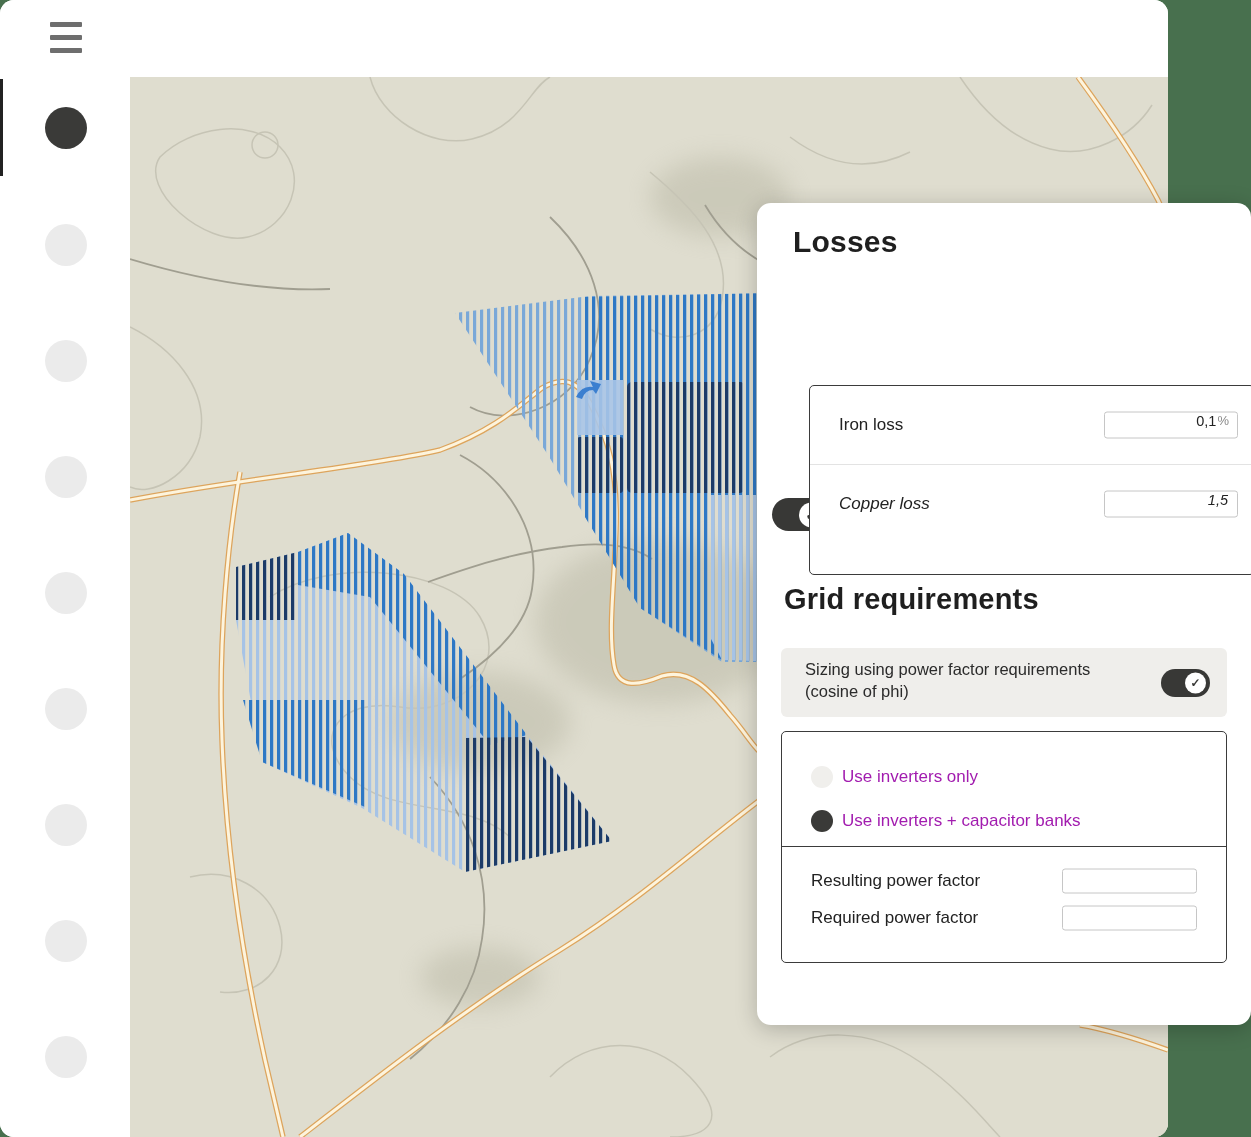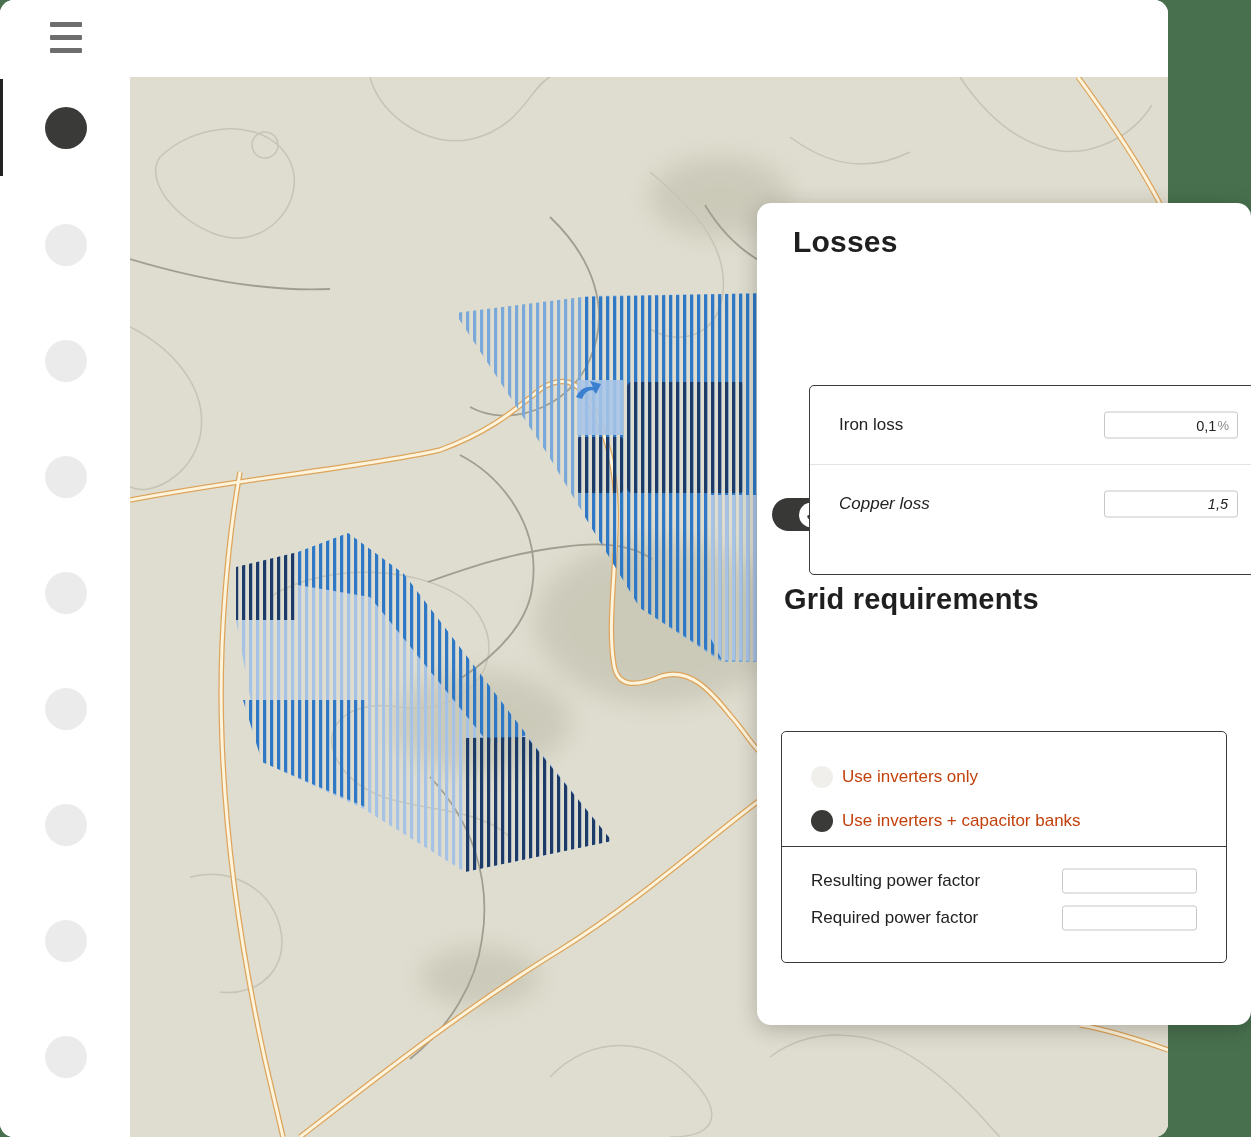--- a/index.html
+++ b/index.html
@@ -55,42 +55,42 @@
 
   .frame-box { position:absolute; left:24px; width:446px; border:1.5px solid #3b3b3b; border-radius:5px; background:#fff; }
   .losses-box { top:182px; height:190px;margin-left:28px; }
   .loss-row { position:relative; height:78px; display:flex; align-items:center; }
   .loss-row + .loss-row { border-top:1px solid #e3e3e3;font-style:italic; }
   .loss-row .lbl { padding-left:29px; font-size:17px; color:#222; }
   .field {
     position:absolute; right:16px; top:50%; transform:translateY(-50%);
     width:134px; height:27px; background:#fff;
     border:1px solid #c6c6c6; border-radius:3px;
-    display:flex; align-items:center; justify-content:flex-end;
+    display:flex; justify-content:flex-end;
     padding-right:8px; font-size:14.5px; color:#222; cursor:text;
   }
   .field .sfx { color:#8a8a8a; margin-left:1px; font-size:13px; }
 
   .sizing-box {
     position:absolute; left:24px; top:445px; width:446px; height:69px;
     background:#efeeeb; border-radius:6px;
   }
   .sizing-box .txt {
     position:absolute; left:24px; top:11px; width:300px;
     font-size:16.5px; line-height:1.33; color:#2b2b2b;
   }
   .sizing-box .toggle { position:absolute; right:17px; top:50%; transform:translateY(-50%); width:49px; height:28px; }
   .sizing-box .knob { right:4px; width:21px; height:21px; font-size:12px; }
 
   .grid-box { top:528px; height:232px; }
   .radio-sec { padding-top:23px; }
   .radio-row { position:relative; height:44px; display:flex; align-items:center; cursor:pointer; }
   .radio-dot { width:22px; height:22px; border-radius:50%; margin-left:29px; background:#f0efec; }
   .radio-dot.sel { background:#3a3a38; }
-  .radio-row .lbl { margin-left:9px; font-size:17px; color:#c2410c; }
+  .radio-row .lbl { margin-left:9px; font-size:17px; color:#a21caf; }
   .grid-divider { margin-top:3px; border-top:1.5px solid #3b3b3b; }
   .pf-sec { padding-top:15px; }
   .pf-row { position:relative; height:37px; display:flex; align-items:center; }
   .pf-row .lbl { padding-left:29px; font-size:17px; color:#222; }
   .pf-row .field { right:29px; width:135px; height:25px; }
 </style>
 </head>
 <body>
 
 <div class="window">
@@ -232,20 +232,29 @@
       <span class="lbl">Copper loss</span>
       <div class="field">
         <span>1,5</span>
           <span class="sfx"></span>
       </div>
     </div>
   </div>
 
   <h1 class="h-grid">Grid requirements</h1>
 
+  <div class="sizing-box">
+    <div class="txt">
+      <span>Sizing using power factor requirements</span><br>
+      <span>(cosine of phi)</span>
+    </div>
+    <div class="toggle">
+      <span class="knob"></span>
+    </div>
+  </div>
 
   <div class="frame-box grid-box">
     <div class="radio-sec">
       <div class="radio-row">
         <span class="radio-dot"></span>
         <span class="lbl">Use inverters only</span>
       </div>
       <div class="radio-row">
         <span class="radio-dot sel"></span>
         <span class="lbl">Use inverters + capacitor banks</span>

